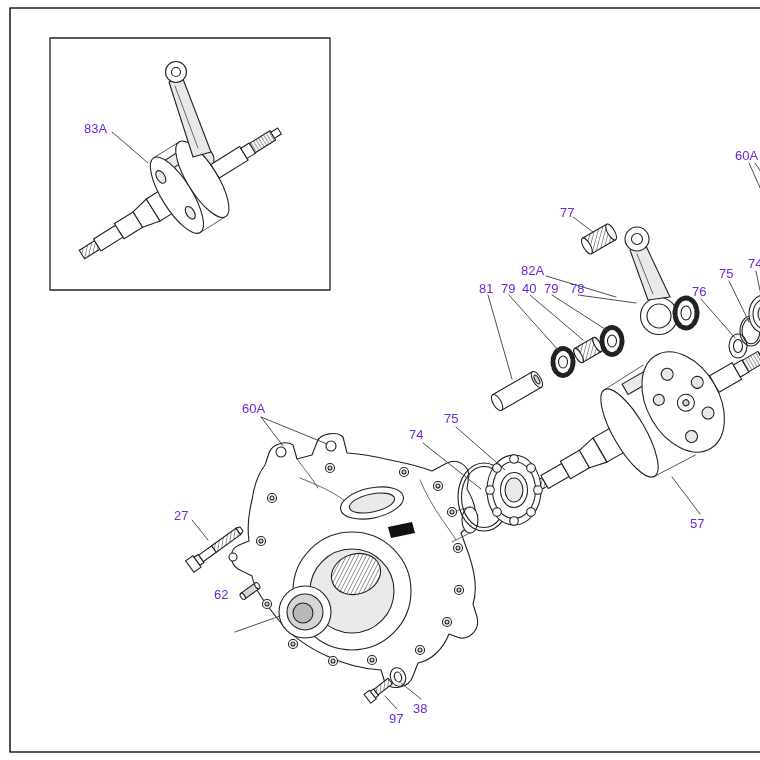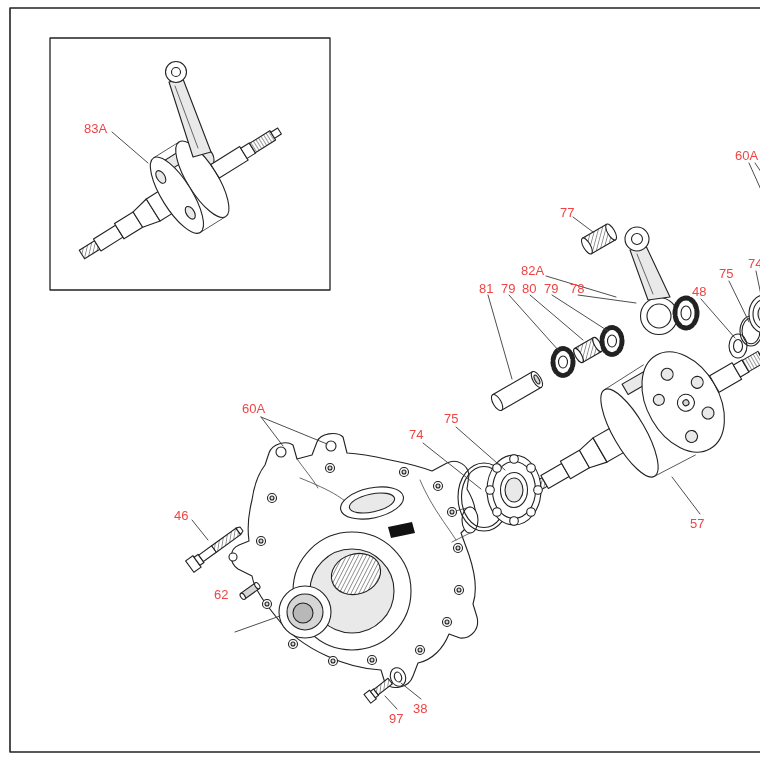--- a/index.html
+++ b/index.html
@@ -11,21 +11,21 @@
   .art .bd{fill:none;stroke-width:1.6;}
   .art .hatch{fill:url(#hatchD);}
   .art .vl{fill:url(#vlines);}
   .art .blk{fill:#111;stroke:none;}
   .art .gy{fill:#e9e9e9;}
   .art .gy2{fill:#d6d6d6;}
   .art .gy3{fill:#b8b8b8;}
   .art .thin{fill:none;stroke-width:.8;stroke:#444;}
   .art .ld{fill:none;stroke:#444;stroke-width:.95;}
   .art .teeth{fill:#fff;stroke:#222;stroke-width:5;stroke-dasharray:4 2.6;}
-  .lbl{position:absolute;font-size:13px;line-height:15px;color:#ef4444;white-space:nowrap;}
+  .lbl{position:absolute;font-size:13px;line-height:15px;color:#6d28d9;white-space:nowrap;}
 </style>
 </head>
 <body>
 
 <div class="page">
 
   <svg class="art" width="760" height="760" viewBox="0 0 760 760">
     <defs>
       <pattern id="hatchD" width="3.5" height="3.5" patternUnits="userSpaceOnUse" patternTransform="rotate(45)">
         <rect width="3.5" height="3.5" style="fill:#fff;stroke:none"></rect>
@@ -305,28 +305,28 @@
       <line class="ld" x1="421" y1="699" x2="401" y2="683"></line>
     </g>
   </svg>
 
   <span class="lbl" style="left:84px;top:121px">83A</span>
   <span class="lbl" style="left:735px;top:148px">60A</span>
   <span class="lbl" style="left:560px;top:205px">77</span>
   <span class="lbl" style="left:521px;top:263px">82A</span>
   <span class="lbl" style="left:479px;top:281px">81</span>
   <span class="lbl" style="left:501px;top:281px">79</span>
-  <span class="lbl" style="left:522px;top:281px">80</span>
+  <span class="lbl" style="left:522px;top:281px">40</span>
   <span class="lbl" style="left:544px;top:281px">79</span>
   <span class="lbl" style="left:570px;top:281px">78</span>
   <span class="lbl" style="left:748px;top:256px">74</span>
   <span class="lbl" style="left:719px;top:266px">75</span>
-  <span class="lbl" style="left:692px;top:284px">48</span>
+  <span class="lbl" style="left:692px;top:284px">76</span>
   <span class="lbl" style="left:242px;top:401px">60A</span>
   <span class="lbl" style="left:409px;top:427px">74</span>
   <span class="lbl" style="left:444px;top:411px">75</span>
-  <span class="lbl" style="left:174px;top:508px">46</span>
+  <span class="lbl" style="left:174px;top:508px">27</span>
   <span class="lbl" style="left:690px;top:516px">57</span>
   <span class="lbl" style="left:214px;top:587px">62</span>
   <span class="lbl" style="left:389px;top:711px">97</span>
   <span class="lbl" style="left:413px;top:701px">38</span>
 
 </div>
 
 </body></html>

